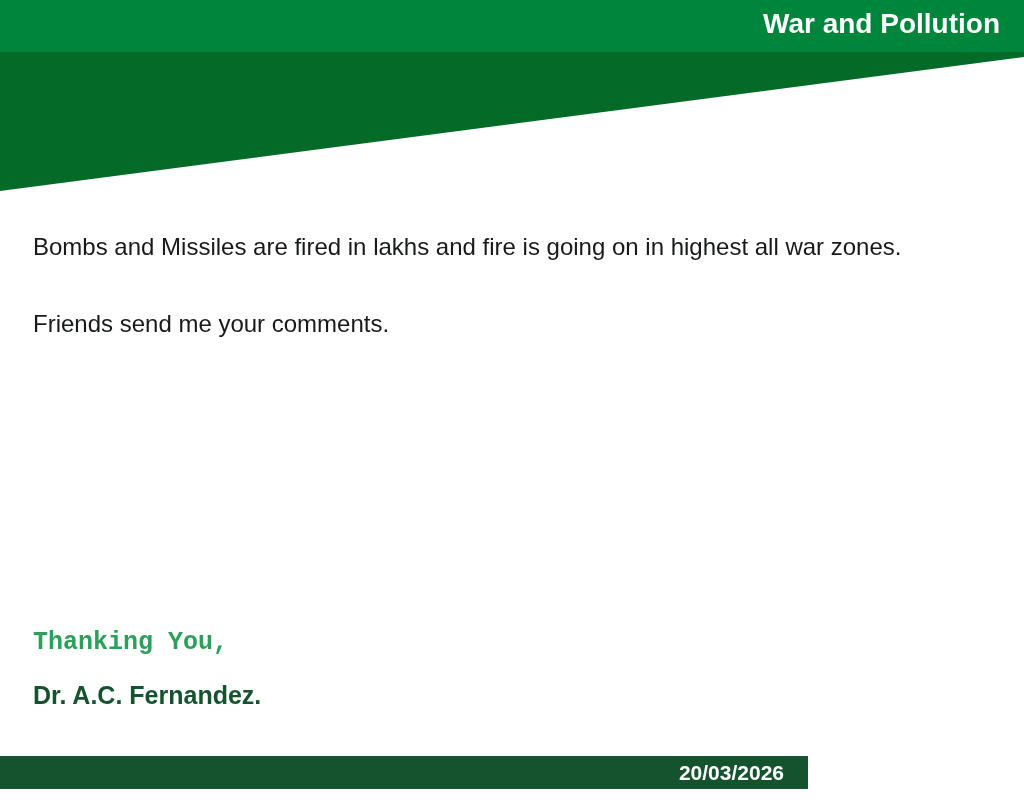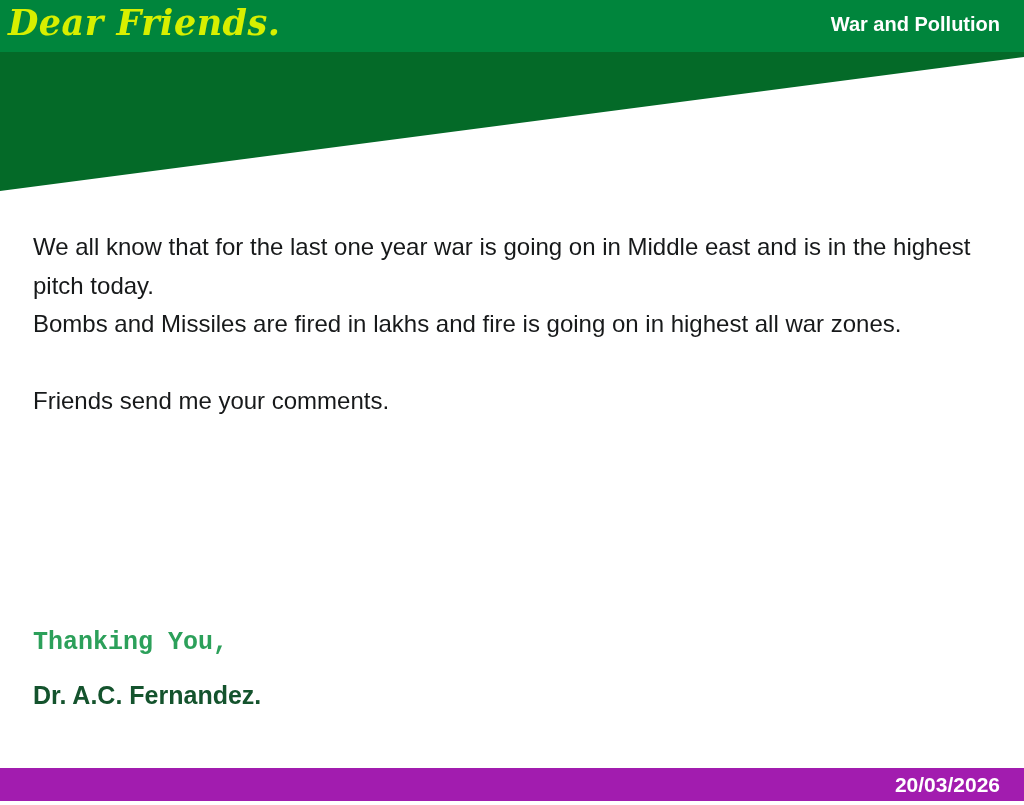--- a/index.html
+++ b/index.html
@@ -40,21 +40,21 @@
     letter-spacing: 0.5px;
     color: #d7ef00;
     white-space: nowrap;
   }
   .slide-title {
     position: absolute;
     right: 24px;
     top: 6px;
     font-family: "Liberation Sans", sans-serif;
     font-weight: bold;
-    font-size: 20px;
+    font-size: 28px;
     line-height: 36px;
     color: #ffffff;
     white-space: nowrap;
   }
 
   
   .wedge {
     position: absolute;
     left: 0;
     top: 52px;
@@ -105,52 +105,50 @@
     line-height: 52px;
     font-weight: bold;
     color: #14532d;
     white-space: nowrap;
   }
 
   
   .footer-bar {
     position: absolute;
     left: 0;
-    bottom: 4px;
-    width: 1024px;
+    bottom: 16px;
+    width: 808px;
     height: 33px;
-    background: #a21caf;
+    background: #14532d;
   }
   .footer-date {
     position: absolute;
     right: 24px;
     top: 4px;
     font-family: "Liberation Sans", sans-serif;
     font-weight: bold;
     font-size: 21px;
     line-height: 26px;
     color: #ffffff;
     white-space: nowrap;
   }
 </style>
 </head>
 <body>
 
 <div class="slide">
 
   <div class="header-bar"></div>
 
-  <div class="deck-title">Dear Friends.</div>
 
   <div class="slide-title">War and Pollution</div>
 
   <div class="wedge"></div>
 
   <div class="body-area">
-    <p class="body-line para">We all know that for the last one year war is going on in Middle east and is in the highest pitch today.</p>
     <p class="body-line para">Bombs and Missiles are fired in lakhs and fire is going on in highest all war zones.</p>
     <div class="spacer-line"></div>
     <p class="body-line para">Friends send me your comments.</p>
   </div>
 
   <div class="closing">
     <div class="sign-thanks">Thanking You,</div>
     <div class="sign-name">Dr. A.C. Fernandez.</div>
   </div>
 

